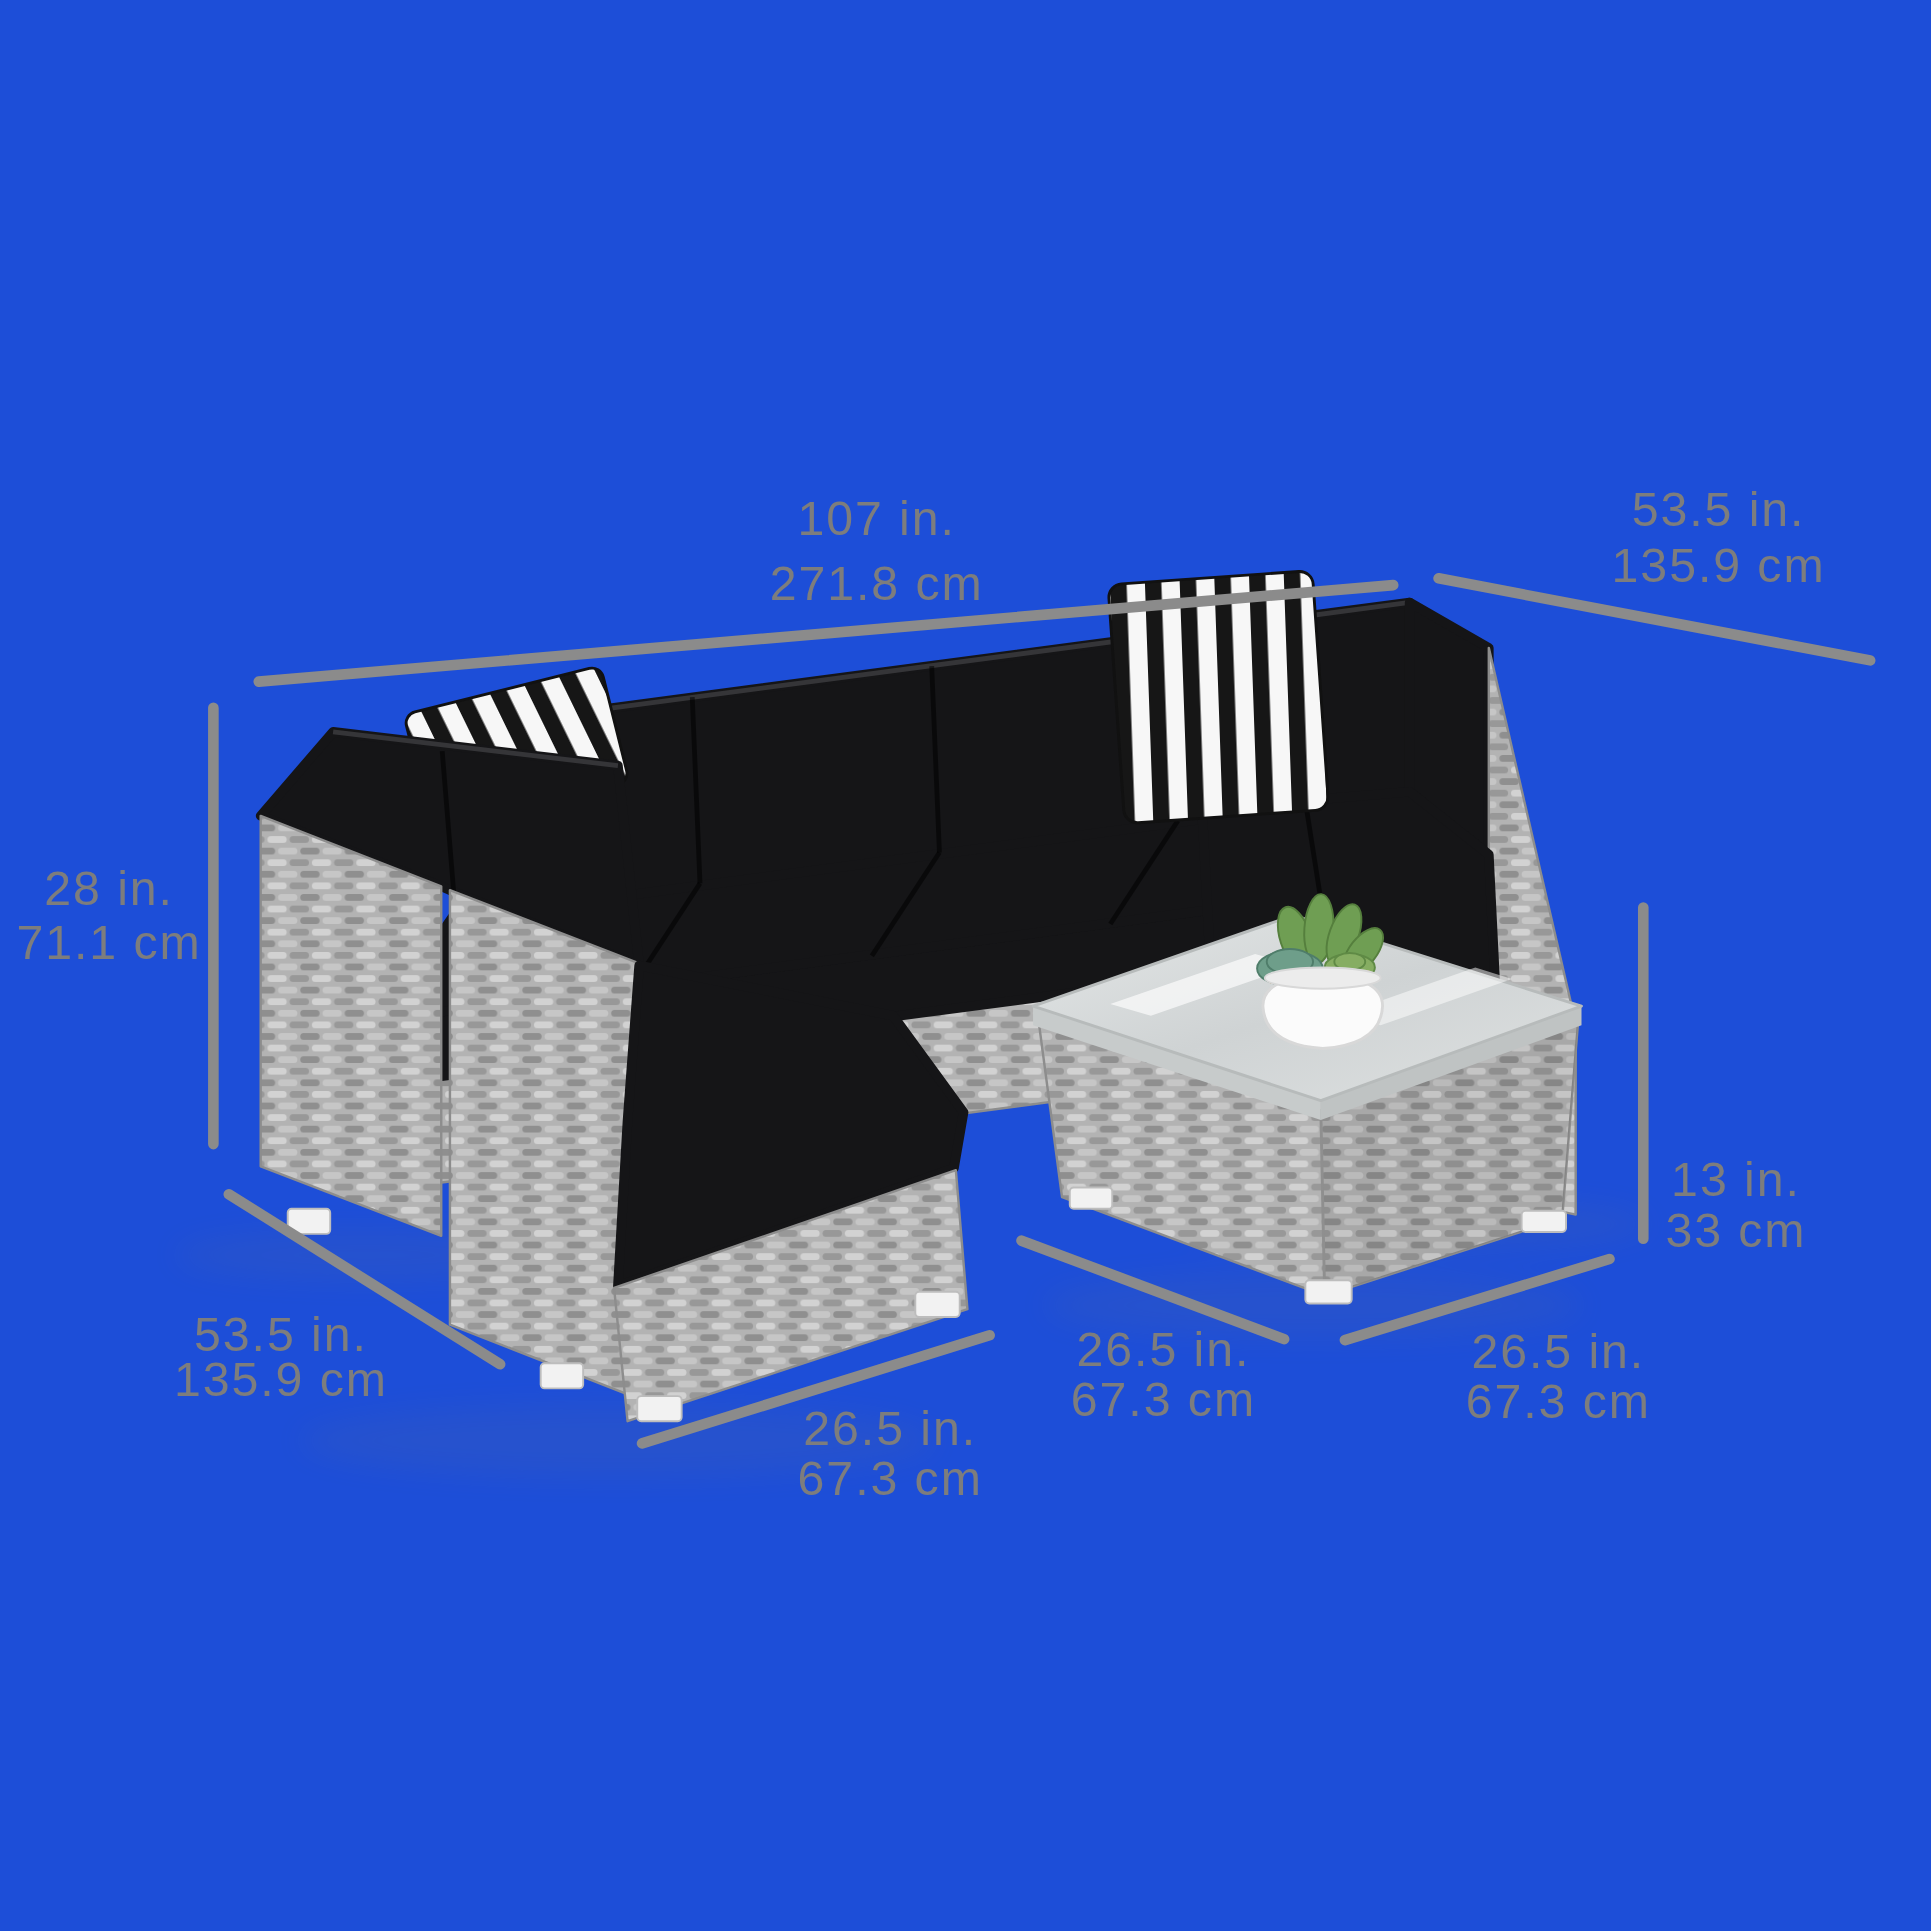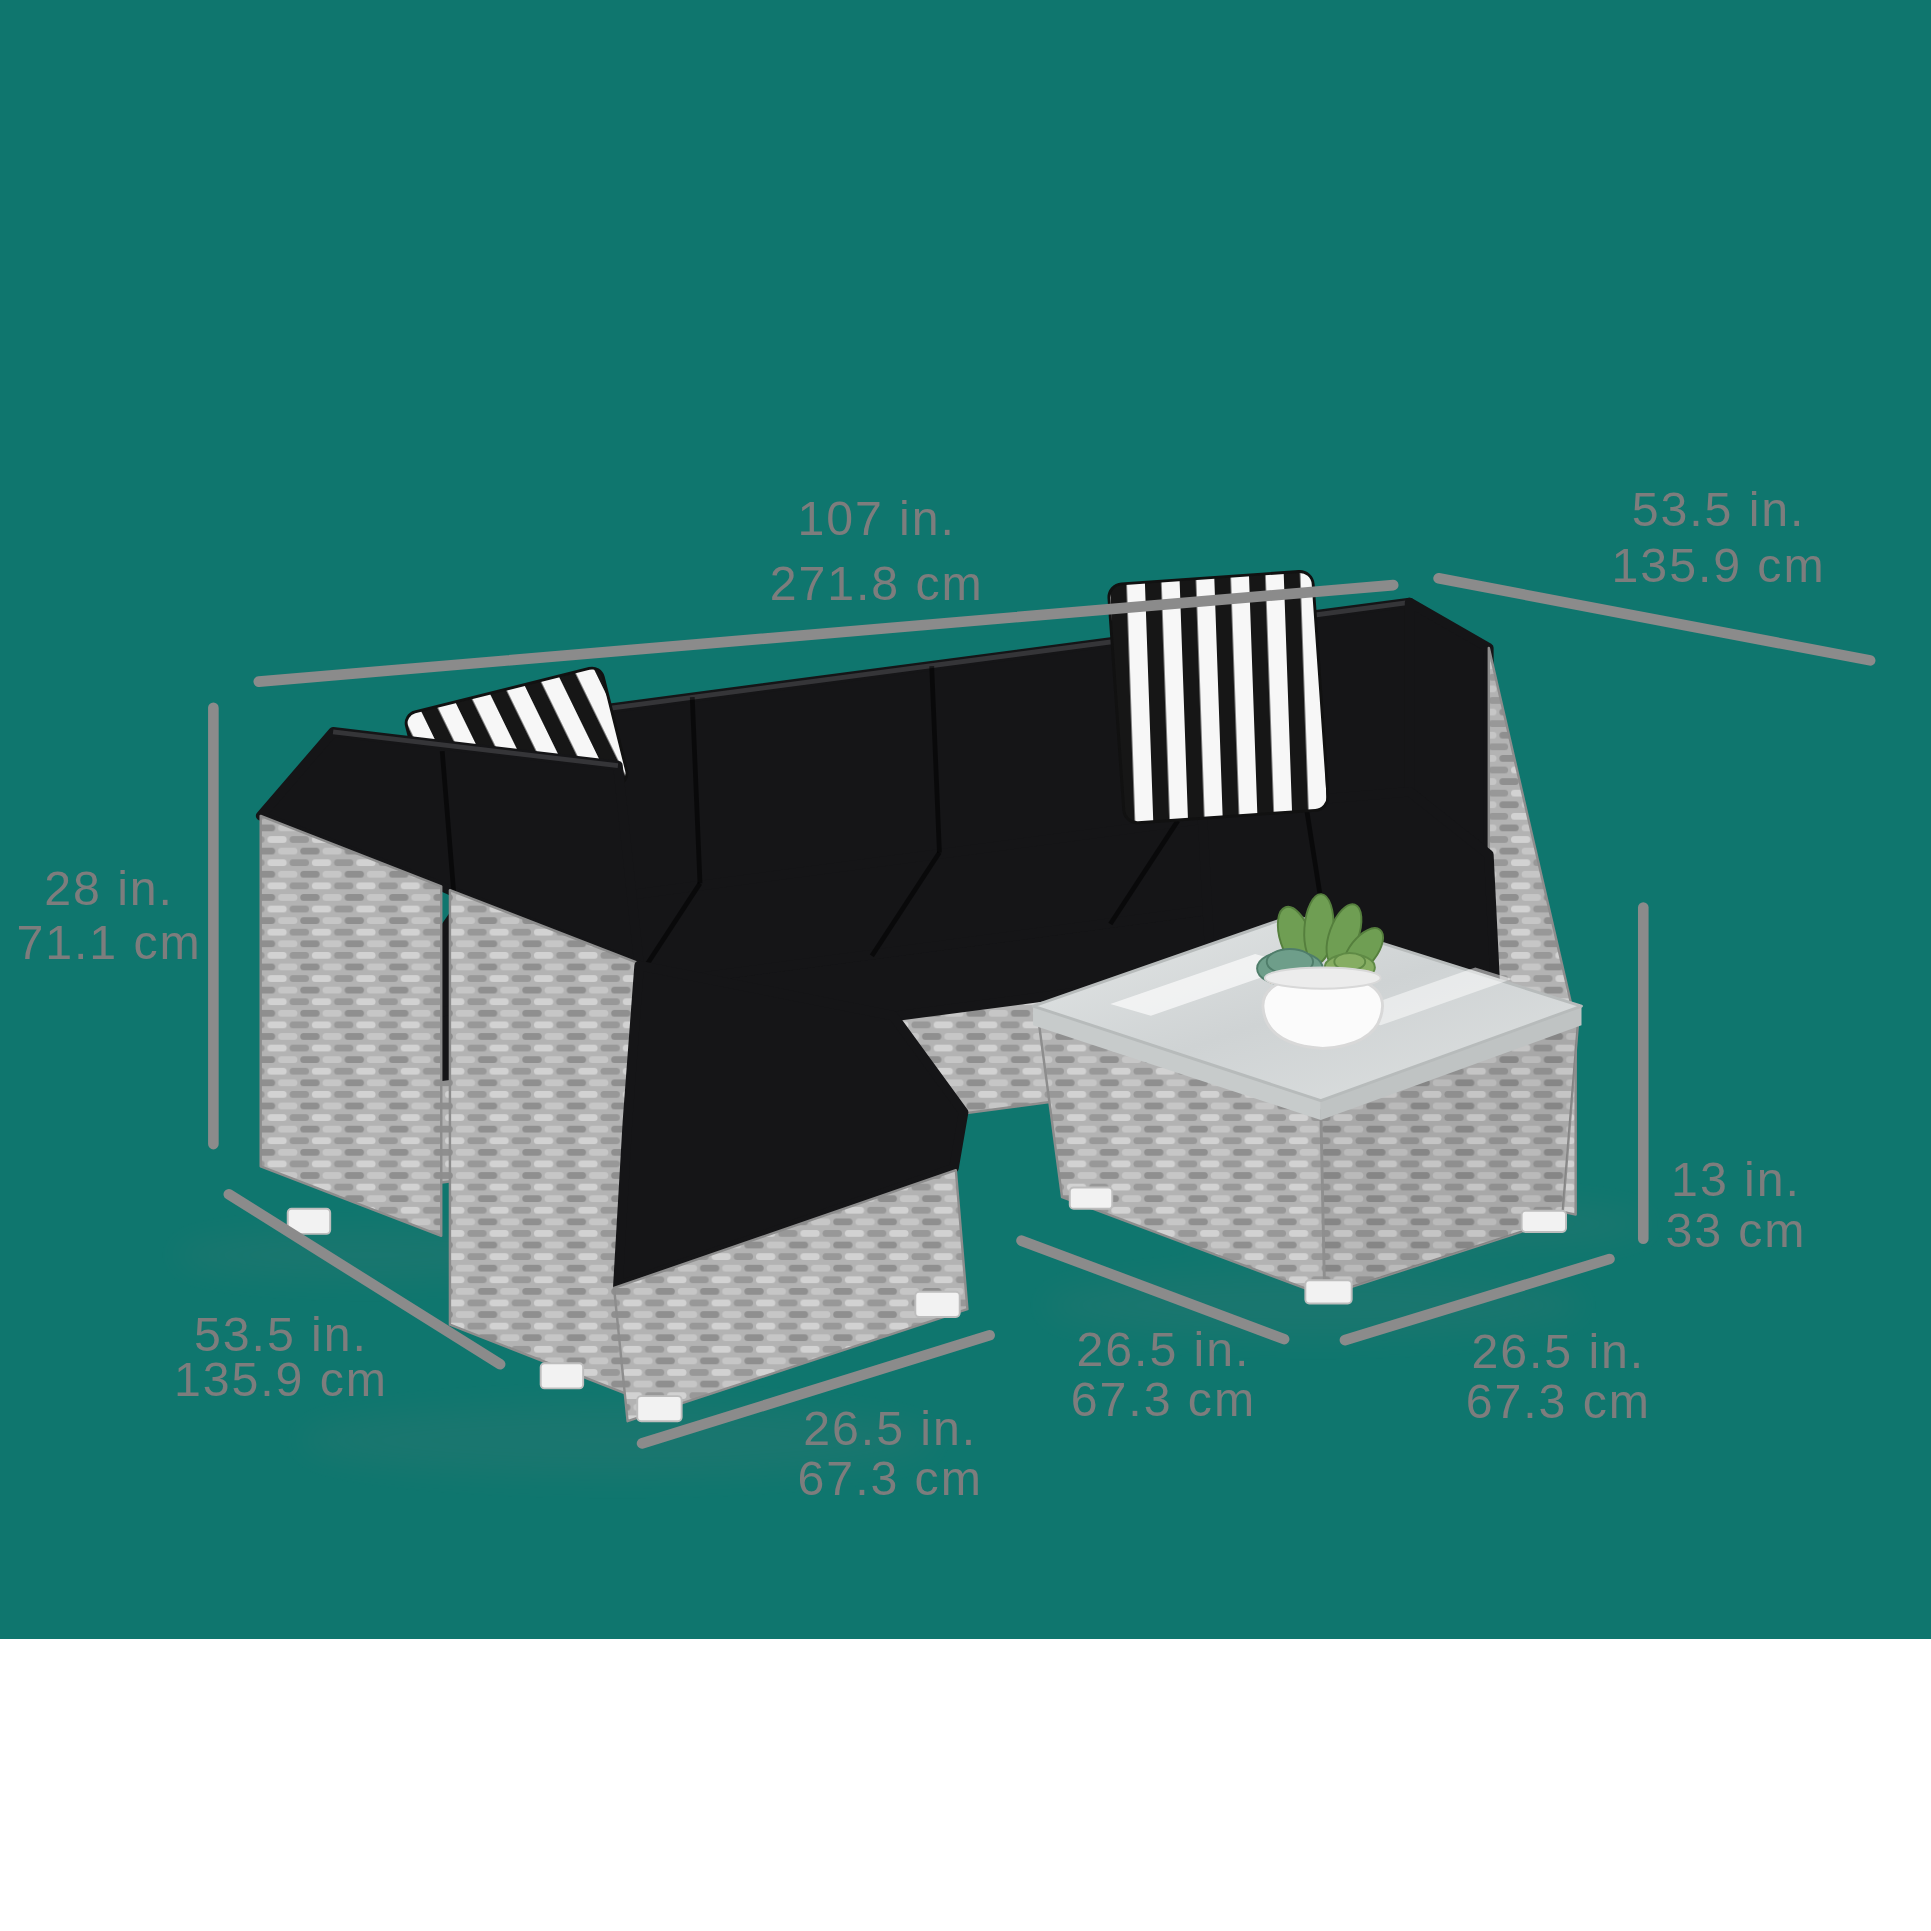--- a/index.html
+++ b/index.html
@@ -1,17 +1,17 @@
 <!DOCTYPE html>
 <html><head>
 <meta charset="utf-8">
 <style>
   html,body{margin:0;padding:0;background:#ffffff;}
   body{width:1931px;height:1931px;font-family:"Liberation Sans",sans-serif;}
-  .stage{position:relative;width:1931px;height:1639px;background:#0f766e;overflow:hidden;}
+  .stage{position:relative;width:1931px;height:1931px;background:#1d4ed8;overflow:hidden;}
   svg{position:absolute;left:0;top:0;}
   .dim-label{font-family:"Liberation Sans",sans-serif;font-size:50px;fill:#7d7d7d;letter-spacing:2px;}
   .dim-line{stroke:#8b8b8b;stroke-width:11;stroke-linecap:round;fill:none;}
   .cushion{fill:#151517;stroke:#151517;stroke-width:10;stroke-linejoin:round;}
   .cushion-seam{stroke:#000000;stroke-opacity:.55;stroke-width:5;fill:none;}
   .cushion-top{stroke:#38383c;stroke-width:5;fill:none;stroke-opacity:.9;}
   .wicker{fill:url(#wicker);stroke:#8d8d8d;stroke-width:2.5;stroke-linejoin:round;}
   .foot{fill:#f2f2f2;stroke:#bdbdbd;stroke-width:2;}
 </style>
 </head>

